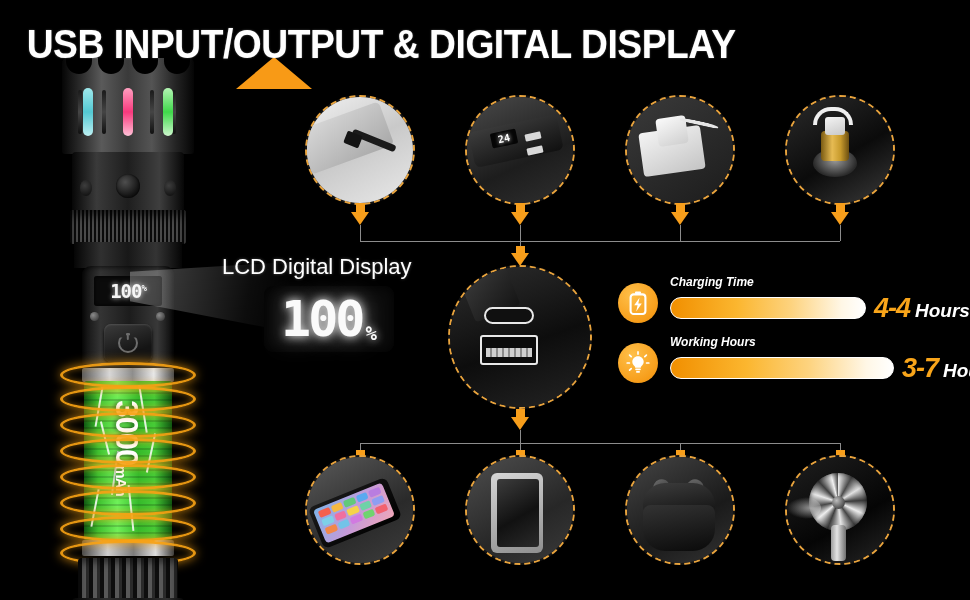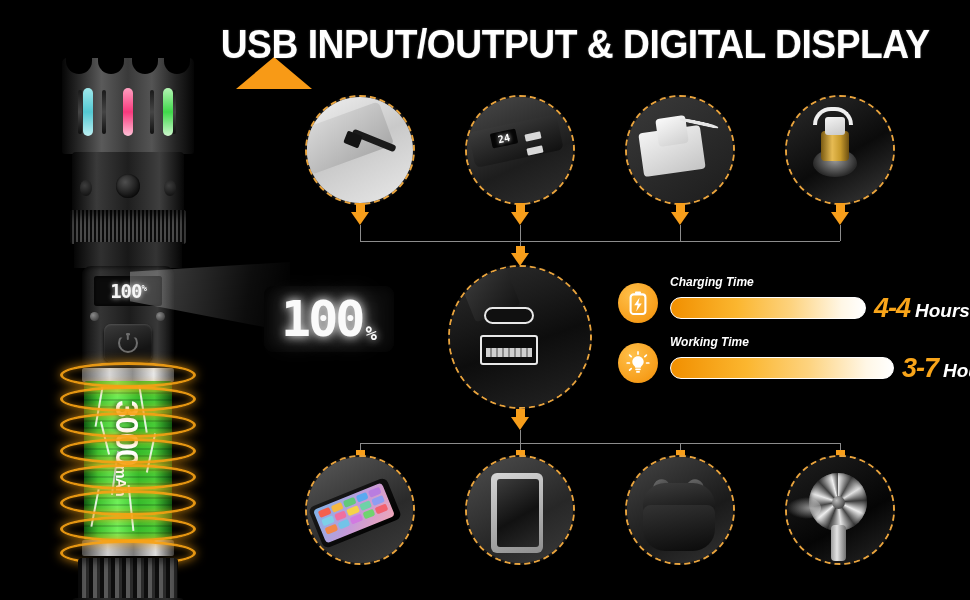--- a/index.html
+++ b/index.html
@@ -6,21 +6,21 @@
   html,body { background:#000; }
   body {
     width:970px; height:600px; position:relative; overflow:hidden;
     font-family:"Liberation Sans", sans-serif; color:#fff;
   }
   #stage { position:absolute; inset:0; background:#000; }
 
   
   #title-bar {
     position:absolute; left:0; top:18px; width:956px; height:52px;
-    display:flex; align-items:center; justify-content:flex-end;
+    display:flex; align-items:center; justify-content:flex-start;
   }
   #title-triangle {
     position:absolute; left:236px; top:39px;
     width:0; height:0;
     border-left:38px solid transparent;
     border-right:38px solid transparent;
     border-bottom:32px solid #F89A16;
     z-index:1;
   }
   #title-text {
@@ -373,20 +373,21 @@
       <div class="ring" style="top:96px"></div>
       <div class="ring" style="top:122px"></div>
       <div class="ring" style="top:148px"></div>
       <div class="ring" style="top:172px"></div>
     </div>
 
     <div class="fl-tail"></div>
   </div>
 
   <div id="callout-cone"></div>
+  <div id="lcd-title">LCD Digital Display</div>
   <div id="lcd-panel">
     <div id="lcd-value">100</div>
     <div id="lcd-unit">%</div>
   </div>
 
   <div class="node" style="left:305px;top:95px;width:110px;height:110px;">
     <div class="scene">
         <div class="lap-bg"></div>
         <div class="lap-body"></div>
       <div class="lap-cable"></div>
@@ -473,21 +474,21 @@
         <g stroke="#fff" stroke-width="1.7" stroke-linecap="round">
           <line x1="12" y1="0.9" x2="12" y2="3.1"></line>
           <line x1="3.6" y1="4.2" x2="5.2" y2="5.7"></line>
           <line x1="20.4" y1="4.2" x2="18.8" y2="5.7"></line>
           <line x1="1.2" y1="12" x2="3.4" y2="12"></line>
           <line x1="22.8" y1="12" x2="20.6" y2="12"></line>
           <line x1="3.6" y1="19.2" x2="5.2" y2="17.7"></line>
         </g>
       </svg>
     </div>
-    <div class="spec-label">Working Time</div>
+    <div class="spec-label">Working Hours</div>
     <div class="spec-bar" style="width:224px;"></div>
     <div class="spec-value" style="left:284px;">
       <span>3-7</span><span class="spec-unit">Hours</span>
     </div>
   </div>
 
   <div class="arrow-stem" style="left:515.5px;top:409px;height:10px;"></div>
   <div class="arrow" style="left:511px;  top:417px;"></div>
 
   <div class="vline" style="left:520px;top:430px;height:13px;"></div>

